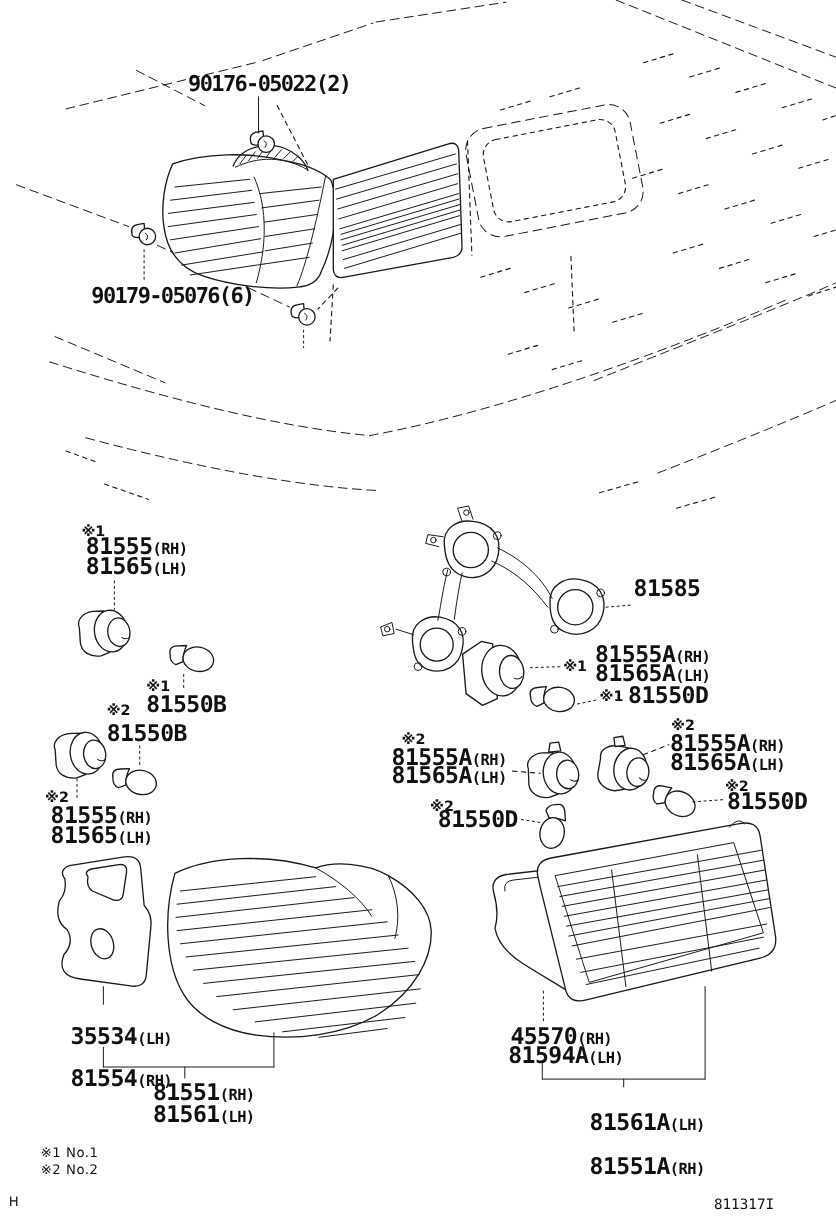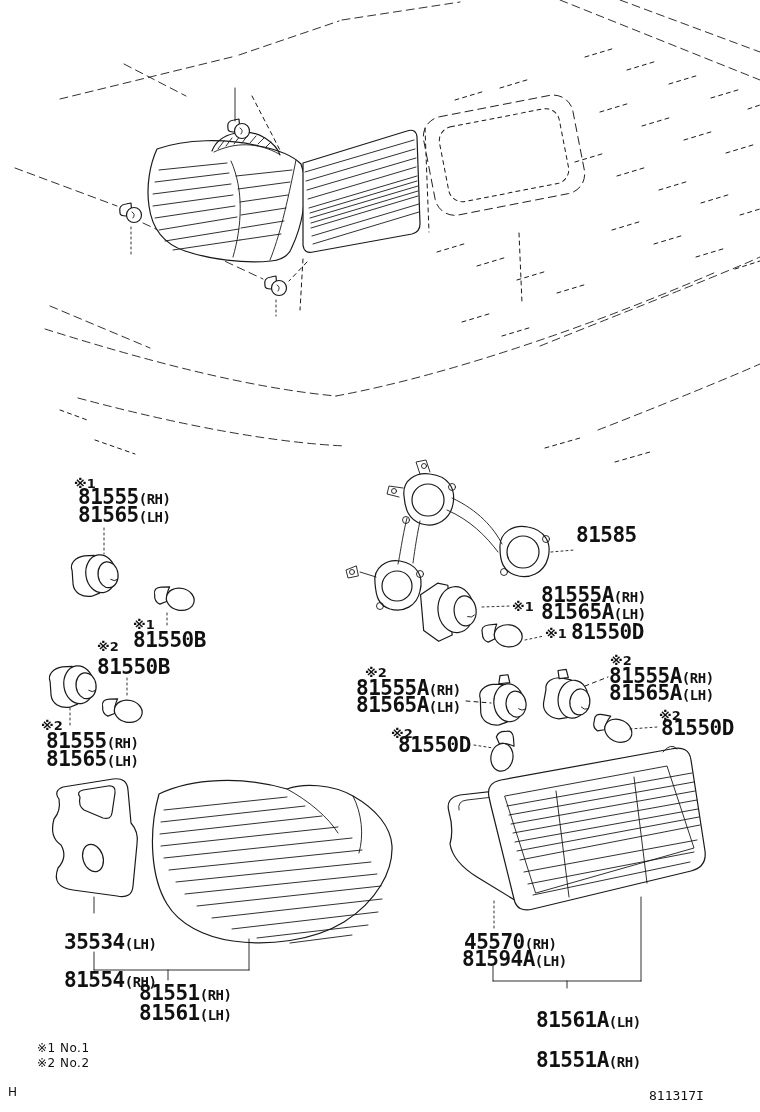--- a/index.html
+++ b/index.html
@@ -204,20 +204,22 @@
     <path class="ln thin" d="M507,806 L692,773 M509,815 L694,782 M511,824 L695,791 M513,833 L697,800 M515,842 L698,809
       M517,851 L699,817 M520,860 L700,825 M524,872 L697,840 M528,884 L694,852 M533,895 L690,862"></path>
     <path class="ln thin" d="M556,791 L569,897 M634,777 L647,883"></path>
   </g>
   <g>
     <path class="ln dot thin" d="M494,901 L494,929"></path>
     <path class="ln thin" d="M493,966 L493,981 M493,981 L641,981 M641,897 L641,981 M567,981 L567,988"></path>
   </g>
 </svg>
 
+  <div class="lbl bolt" style="left:171px;top:64px">90176-05022(2)</div>
+  <div class="lbl bolt" style="left:83px;top:256px">90179-05076(6)</div>
 
   <div class="lbl mark" style="left:74px;top:476px">※1</div>
   <div class="lbl pn" style="left:78px;top:485px"><span class="num">81555</span><span class="sfx">(RH)</span></div>
   <div class="lbl pn" style="left:78px;top:503px"><span class="num">81565</span><span class="sfx">(LH)</span></div>
 
   <div class="lbl mark" style="left:133px;top:617px">※1</div>
   <div class="lbl pn" style="left:133px;top:628px"><span class="num">81550B</span></div>
   <div class="lbl mark" style="left:97px;top:639px">※2</div>
   <div class="lbl pn" style="left:97px;top:655px"><span class="num">81550B</span></div>
 

